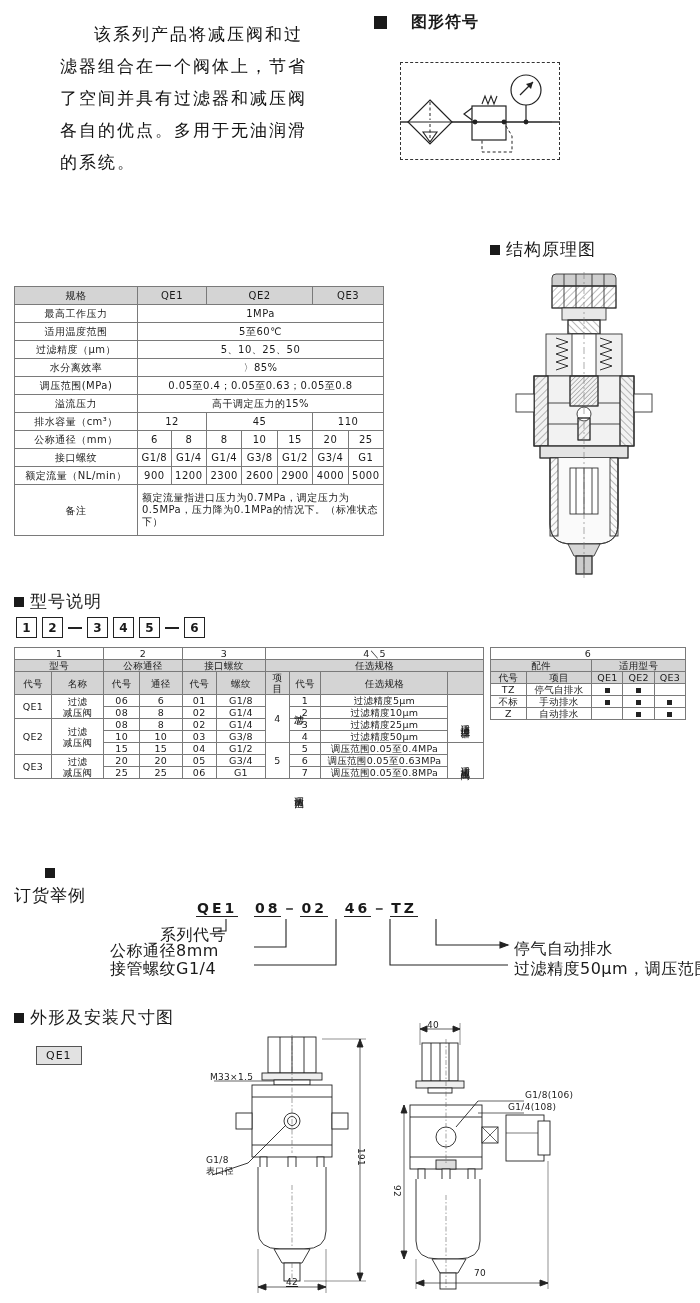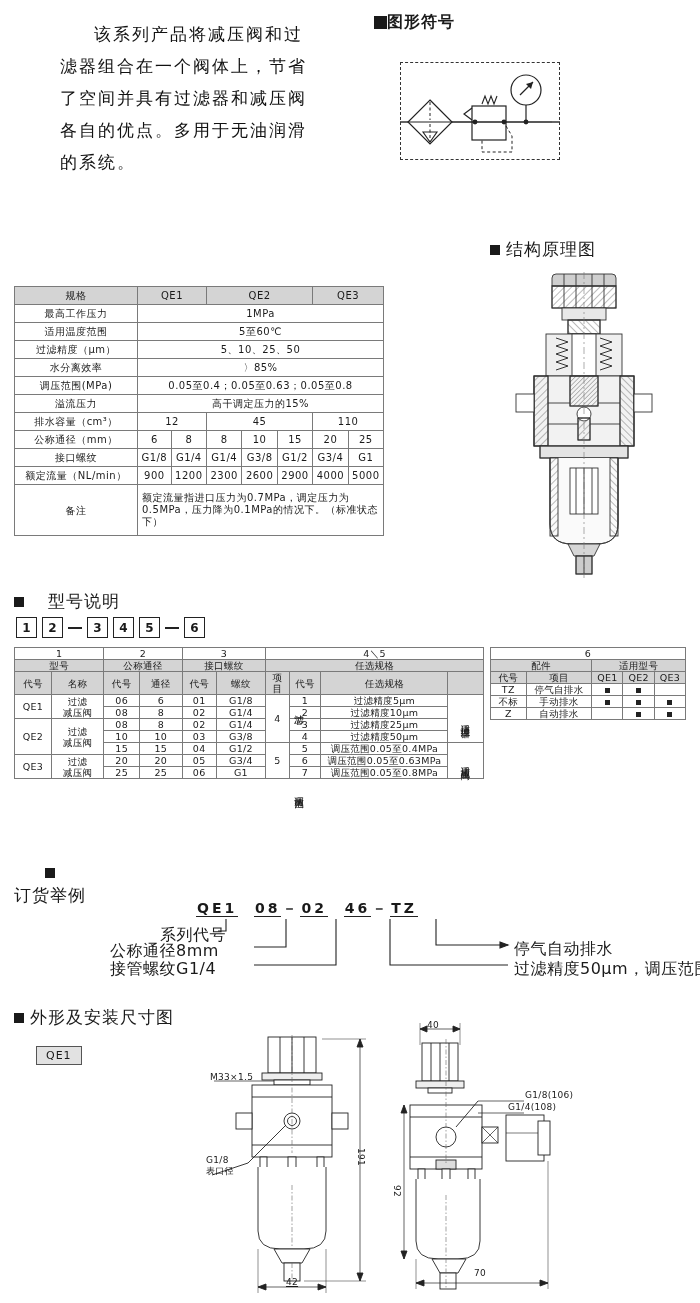--- a/index.html
+++ b/index.html
@@ -11,21 +11,21 @@
   .abs{position:absolute;}
 
   
   #intro{
     left:60px;top:18px;width:250px;
     font-size:17px;line-height:32px;letter-spacing:2px;
     text-indent:34px;color:#111;
   }
 
   
-  .sec-head{display:flex;align-items:center;gap:0;}
+  .sec-head{display:flex;align-items:center;gap:24px;}
   .sec-sq{width:13px;height:13px;background:#1a1a1a;display:inline-block;}
   .sec-sq.sm{width:10px;height:10px;}
   .sec-txt{font-size:16px;font-weight:bold;letter-spacing:1px;}
   .sec-txt.sm{font-size:17px;font-weight:normal;}
 
   
   #sym-wrap{left:400px;top:62px;width:160px;height:98px;}
   .dashbox{position:absolute;inset:0;border:1px dashed #333;}
 
   
@@ -272,21 +272,21 @@
       <td>4000</td>
       <td>5000</td>
     </tr>
     <tr>
       <td class="lbl">备注</td>
       <td colspan="7" class="note">额定流量指进口压力为0.7MPa，调定压力为0.5MPa，压力降为0.1MPa的情况下。（标准状态下）</td>
     </tr>
   </tbody>
 </table>
 
-<div class="abs sec-head" style="left:14px;top:590px;gap:24px;">
+<div class="abs sec-head" style="left:14px;top:590px;gap:6px;">
   <span class="sec-sq sm"></span>
   <span class="sec-txt sm">型号说明</span>
 </div>
 
 <div class="abs" id="codes">
   <div class="cbox">1</div>
   <div class="cbox">2</div>
   <span class="cdash"></span>
   <div class="cbox">3</div>
   <div class="cbox">4</div>

